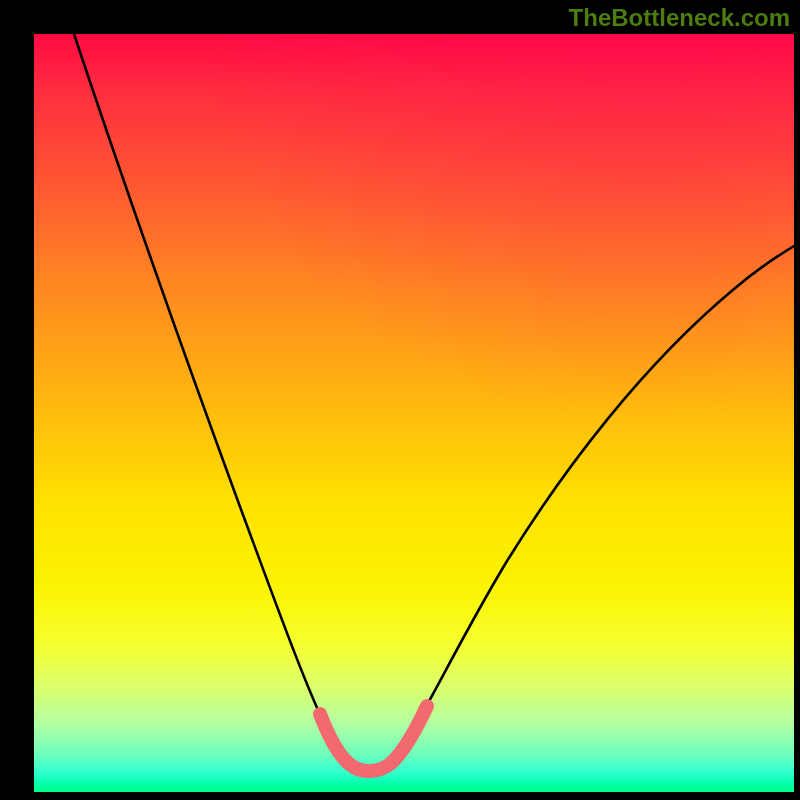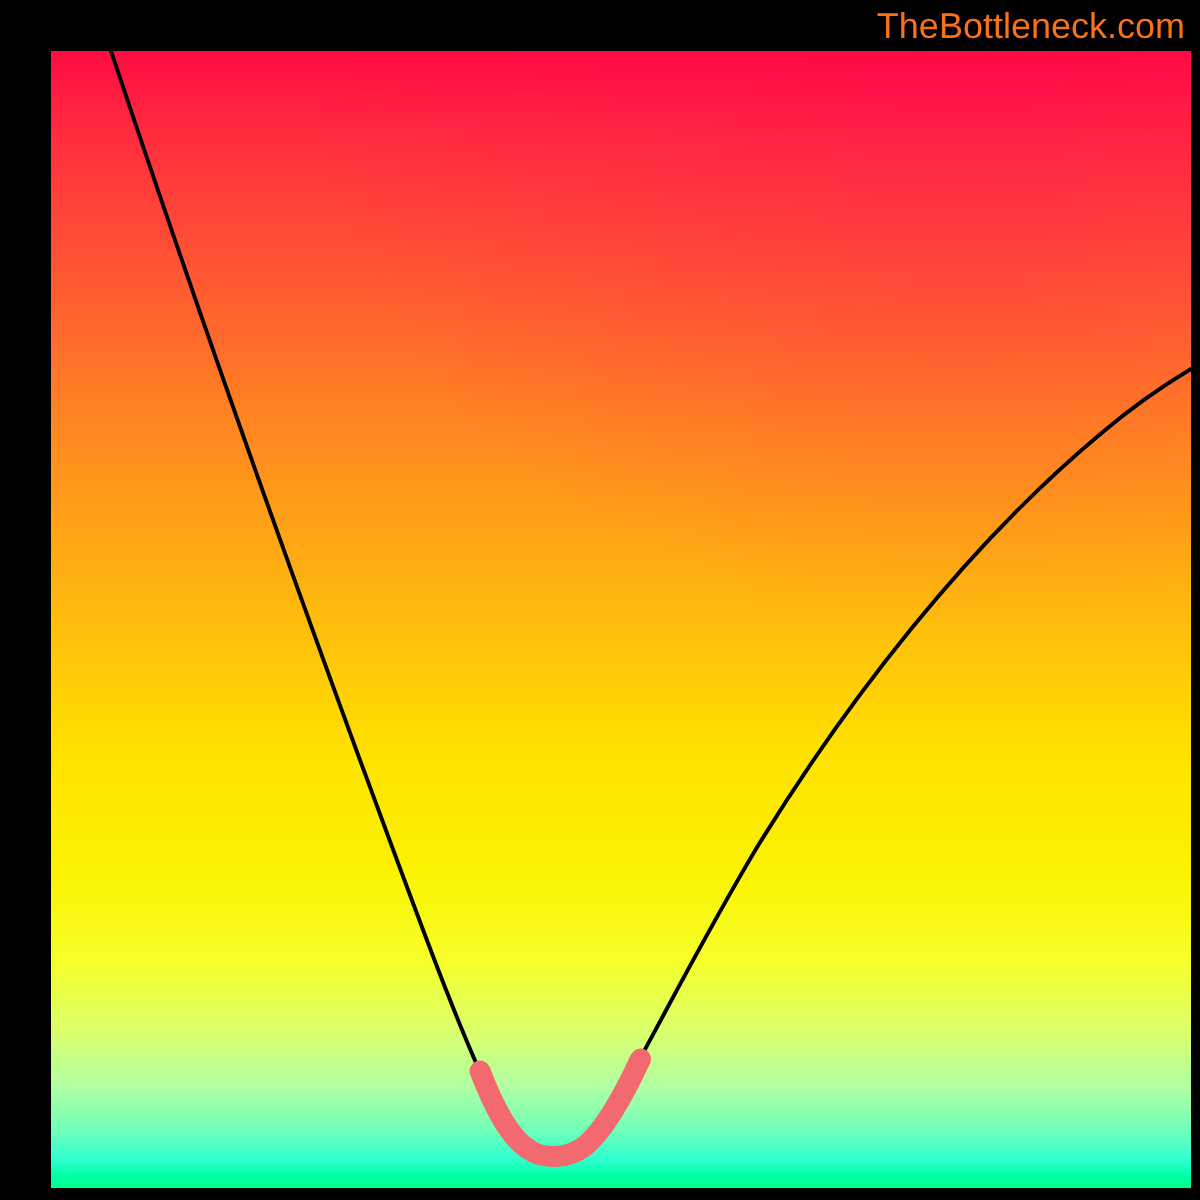--- a/index.html
+++ b/index.html
@@ -56,23 +56,23 @@
   svg.curves {
     position: absolute;
     inset: 0;
     width: 100%;
     height: 100%;
   }
   .watermark {
     position: absolute;
     top: 4px;
     right: 10px;
-    color: #f97316;
+    color: #4d7c0f;
     font-size: 24px;
-    font-weight: 400;
+    font-weight: 700;
     letter-spacing: 0px;
     user-select: none;
   }
 </style>
 </head>
 <body>
 
 <div class="stage">
 
   <div class="watermark">TheBottleneck.com</div>

